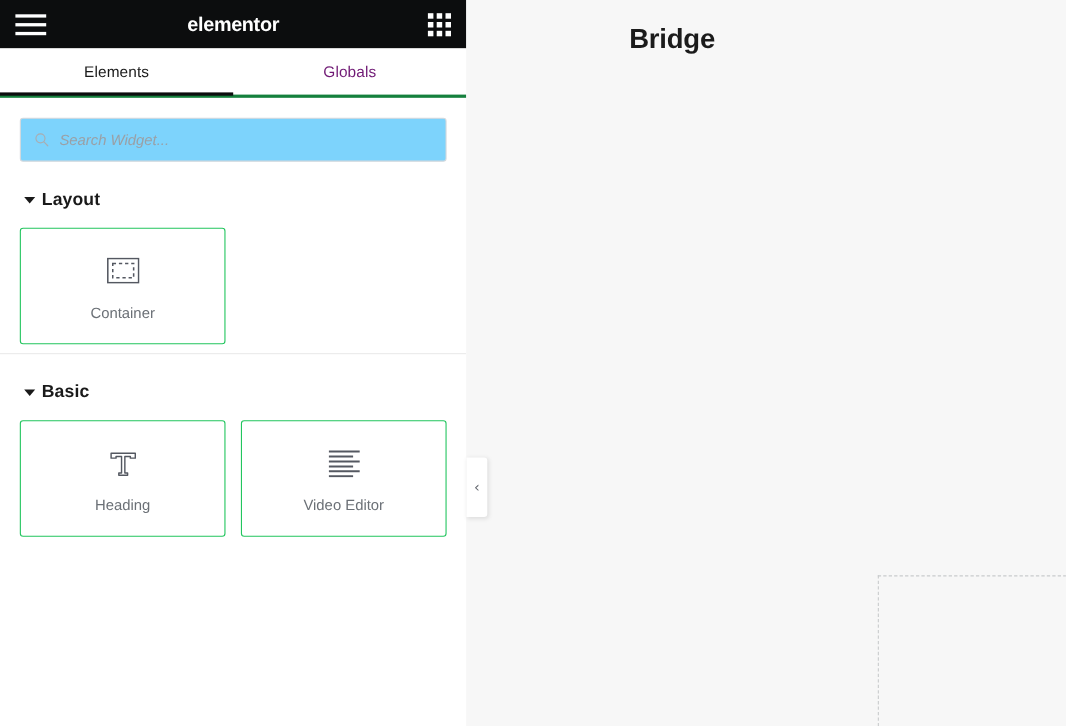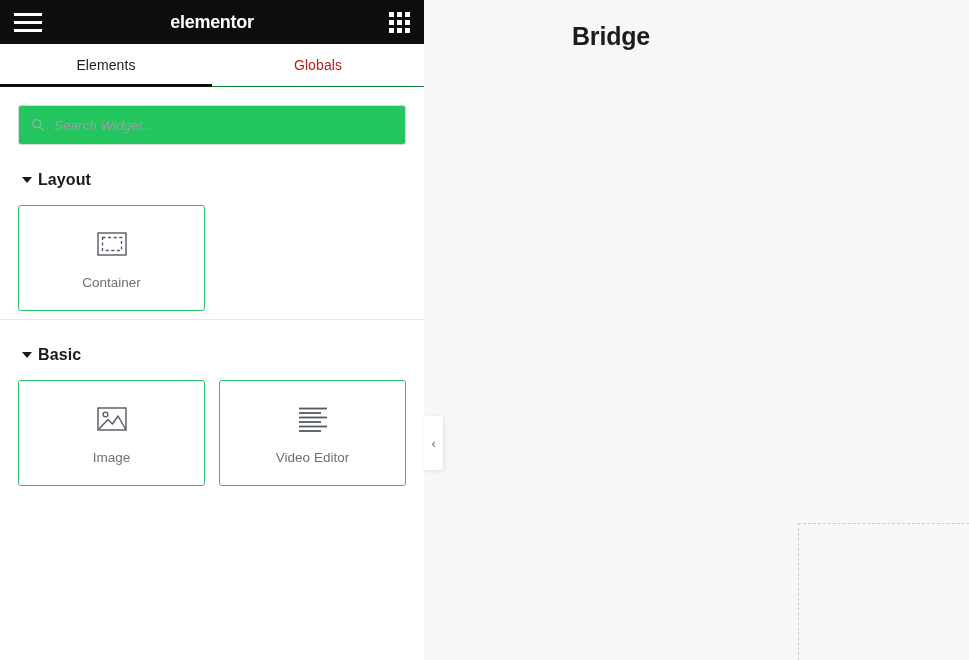--- a/index.html
+++ b/index.html
@@ -81,30 +81,30 @@
     display: block;
     width: 5px;
     height: 5px;
     background: #ffffff;
   }
 
   .tabs {
     display: flex;
     height: 42px;
     flex: 0 0 42px;
-    border-bottom: 1px solid #15803d;
+    border-bottom: 3px solid #15803d;
     background: #ffffff;
   }
   .tab {
     flex: 1 1 50%;
     display: flex;
     align-items: center;
     justify-content: center;
     font-size: 14px;
-    color: #b91c1c;
+    color: #701a75;
     cursor: pointer;
     position: relative;
     letter-spacing: 0.1px;
   }
   .tab.active {
     color: #1a1a1a;
   }
   .tab.active::after {
     content: "";
     position: absolute;
@@ -124,21 +124,21 @@
   .search-wrap {
     padding: 18px 18px 0 18px;
   }
   .search-box {
     height: 38px;
     border: 1px solid #d5d8dc;
     border-radius: 3px;
     display: flex;
     align-items: center;
     padding: 0 12px;
-    background: #22c55e;
+    background: #7dd3fc;
   }
   .search-icon {
     width: 14px;
     height: 14px;
     flex: 0 0 14px;
     margin-right: 9px;
     display: block;
   }
   .search-input {
     border: none;
@@ -336,31 +336,29 @@
 
       <div class="section-divider"></div>
 
       <div class="section">
         <div class="section-title">
           <span class="caret"></span>
           <span class="label">Basic</span>
         </div>
         <div class="widget-grid">
 
-
           <div class="widget">
             <span class="w-icon">
-              <svg width="30" height="26" viewBox="0 0 30 26" fill="none">
-                <rect x="1" y="2" width="28" height="22" stroke="#545861" stroke-width="1.4"></rect>
-                <circle cx="8.5" cy="8.5" r="2.4" stroke="#545861" stroke-width="1.3"></circle>
-                <path d="M2 23 L11 13.5 L15.5 18 L21 10 L28.5 23" stroke="#545861" stroke-width="1.4" stroke-linejoin="round" fill="none"></path>
+              <svg width="32" height="32" viewBox="0 0 32 32" fill="none">
+                <path d="M5 7 H27 V11.5 H22.5 V10 H17.5 V25 H20 V27 H12 V25 H14.5 V10 H9.5 V11.5 H5 Z" stroke="#545861" stroke-width="1.3" stroke-linejoin="round" fill="none"></path>
               </svg>
             </span>
-            <span class="w-label">Image</span>
+            <span class="w-label">Heading</span>
           </div>
+
 
           <div class="widget">
             <span class="w-icon">
               <svg width="32" height="26" viewBox="0 0 32 26" fill="none">
                 <line x1="2" y1="2.5" x2="30" y2="2.5" stroke="#545861" stroke-width="1.8"></line>
                 <line x1="2" y1="7" x2="24" y2="7" stroke="#545861" stroke-width="1.8"></line>
                 <line x1="2" y1="11.5" x2="30" y2="11.5" stroke="#545861" stroke-width="1.8"></line>
                 <line x1="2" y1="16" x2="24" y2="16" stroke="#545861" stroke-width="1.8"></line>
                 <line x1="2" y1="20.5" x2="30" y2="20.5" stroke="#545861" stroke-width="1.8"></line>
                 <line x1="2" y1="25" x2="24" y2="25" stroke="#545861" stroke-width="1.8"></line>

